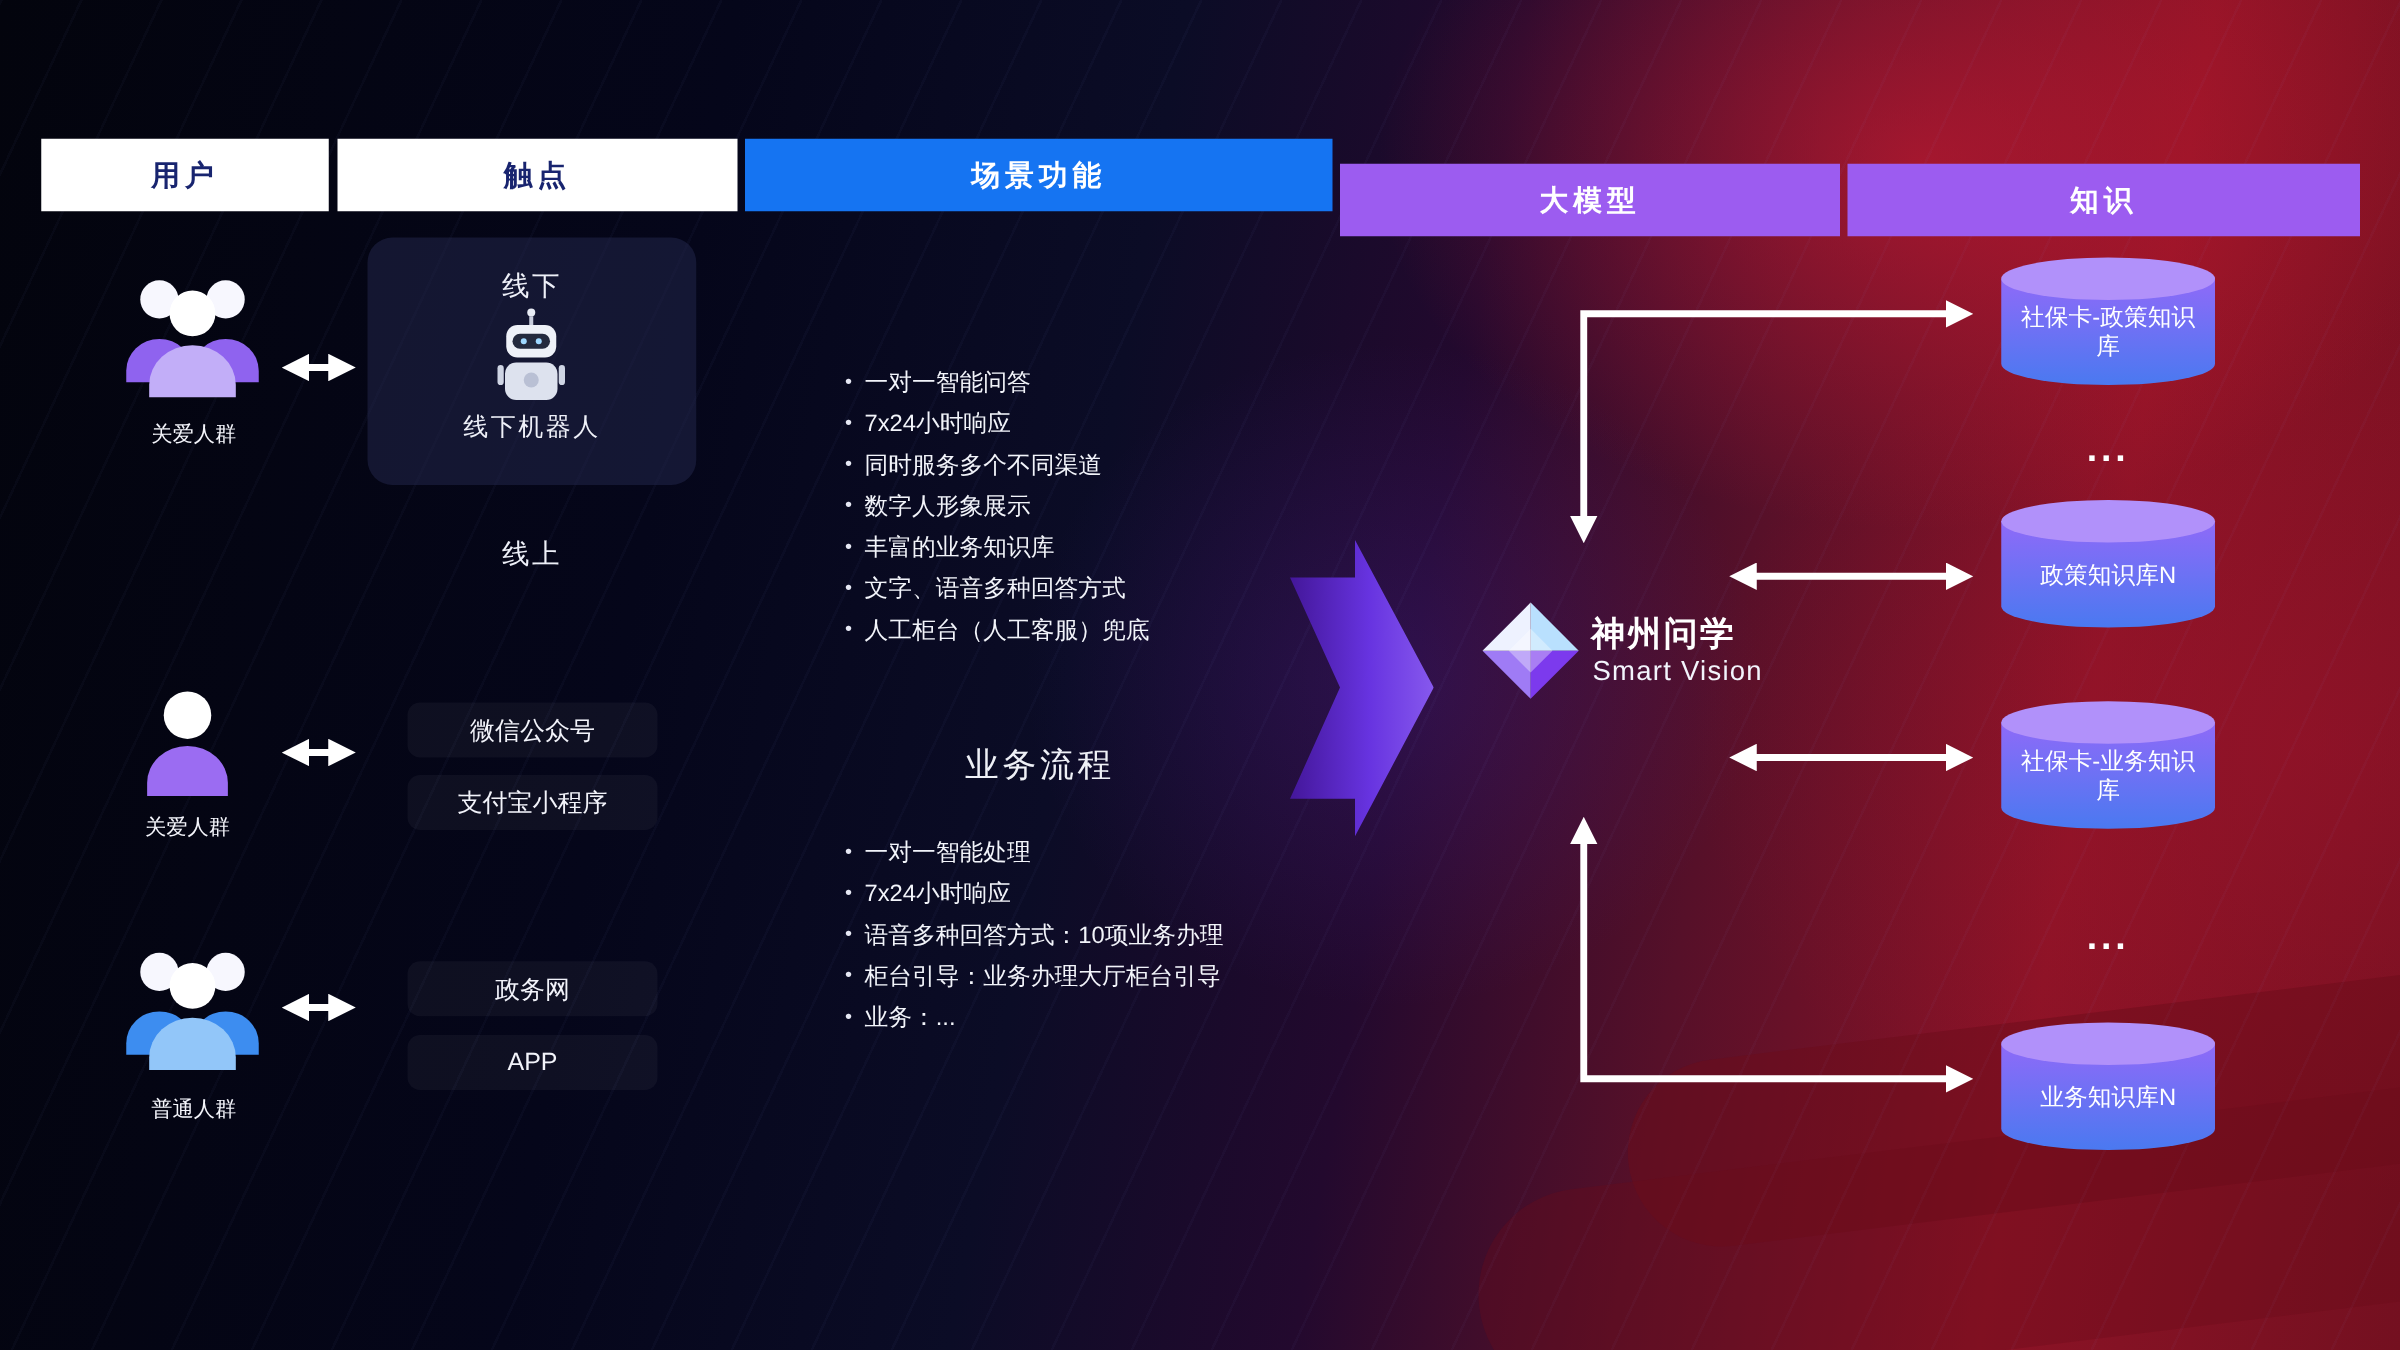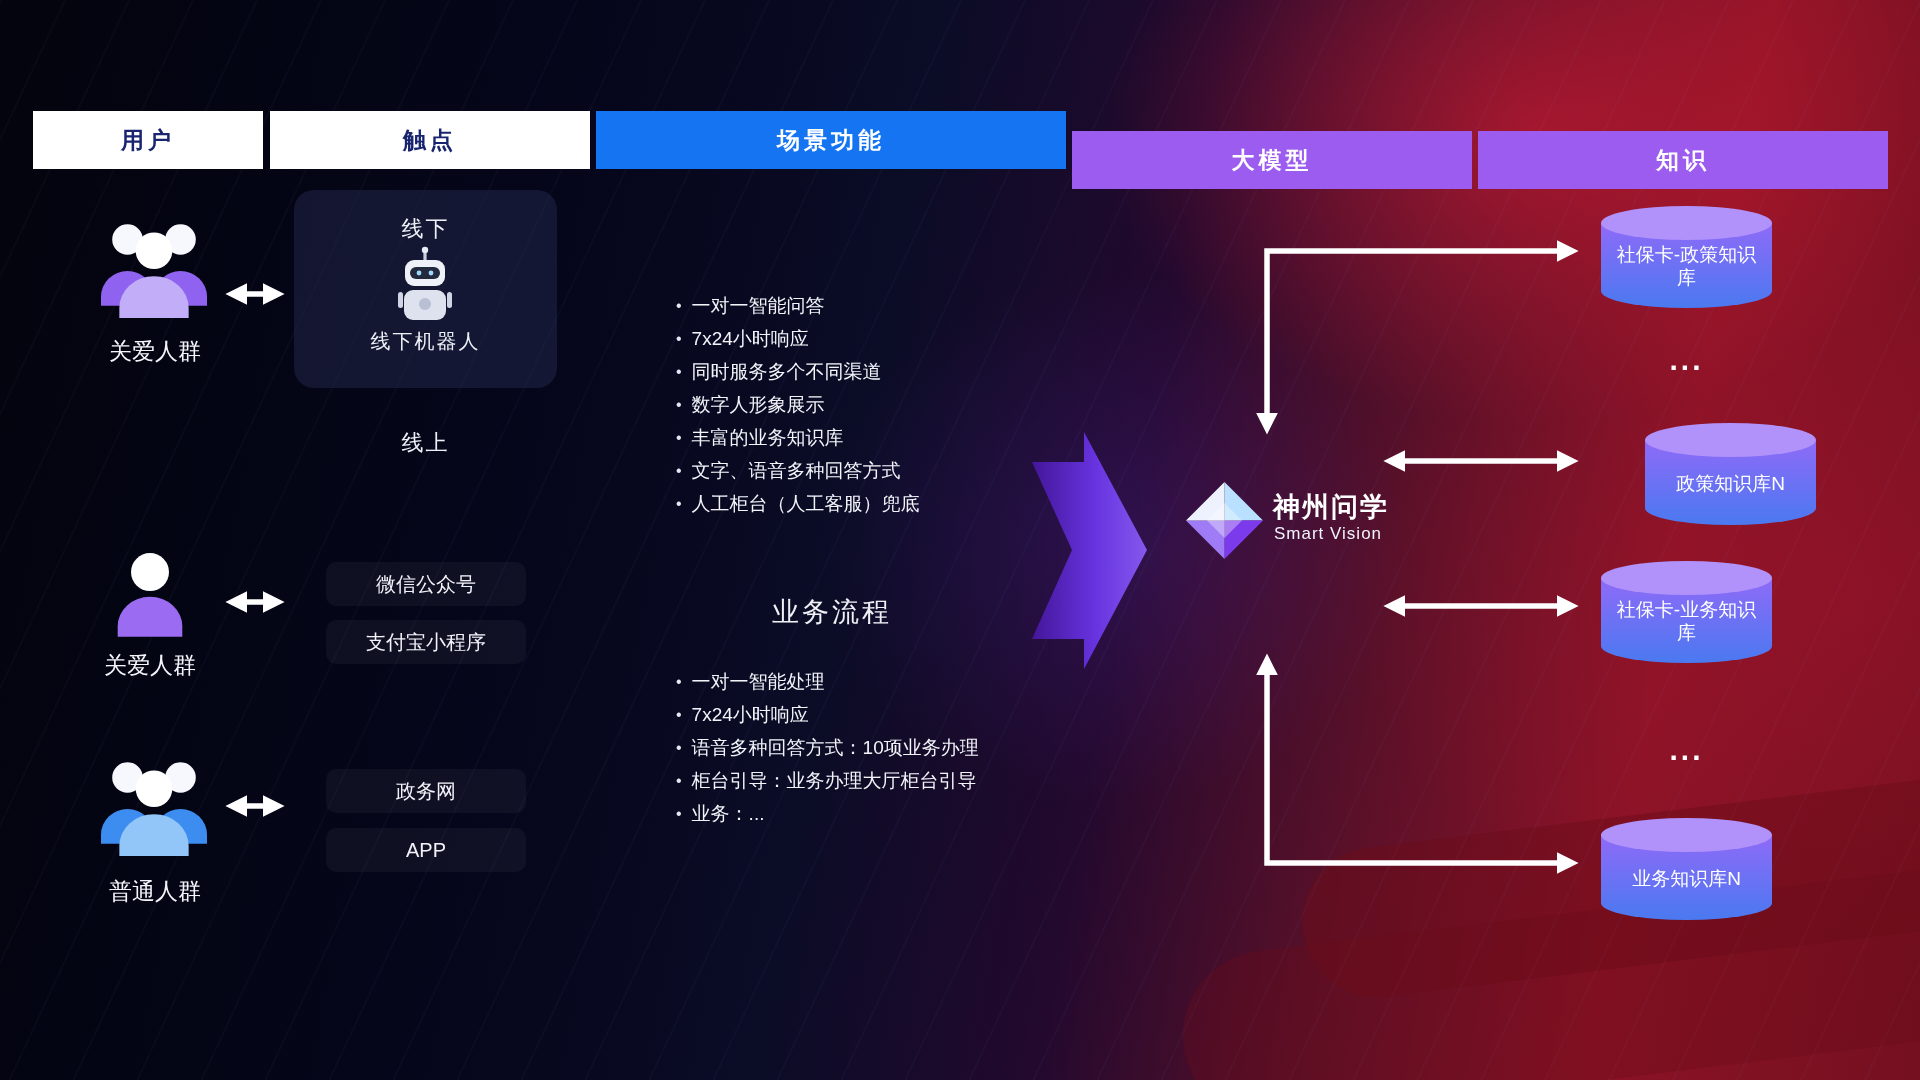--- a/index.html
+++ b/index.html
@@ -15,36 +15,36 @@
   .swoosh{position:absolute;border-radius:120px;transform:rotate(-7deg);background:#6b0c19;}
   .sw1{right:-140px;bottom:120px;width:760px;height:150px;opacity:.5;}
   .sw2{right:-180px;bottom:5px;width:920px;height:170px;opacity:.35;}
 
   .hdr{position:absolute;top:111px;height:58px;display:flex;align-items:center;justify-content:center;
        font-size:23px;font-weight:bold;letter-spacing:4px;}
   .hdr-white{background:#ffffff;color:#18246f;}
   .hdr-blue{background:#1574f2;color:#fff;}
   .hdr-purple{background:#9c5cf0;color:#fff;margin-top:20px;}
 
-  .ulabel{position:absolute;width:160px;text-align:center;font-size:23px;color:#f4f5fb;}
+  .ulabel{position:absolute;width:160px;text-align:center;font-size:17px;color:#f4f5fb;}
 
   .offline-box{position:absolute;left:294px;top:190px;width:263px;height:198px;border-radius:20px;
        background:rgba(36,40,78,.5);}
   .tp-title{position:absolute;left:294px;width:263px;text-align:center;font-size:22px;color:#eef0f8;letter-spacing:2px;}
   .chip{position:absolute;left:326px;width:200px;height:44px;border-radius:10px;
        display:flex;align-items:center;justify-content:center;font-size:20px;color:#f2f3fa;
        background:rgba(255,255,255,.045);}
 
   .sc-title{position:absolute;left:640px;width:384px;text-align:center;font-size:27px;color:#eef0f6;letter-spacing:3px;}
   .sc-list{position:absolute;left:676px;margin:0;padding:0;font-size:19px;color:#f2f4fa;}
   .sc-list li{list-style:none;height:33px;display:flex;align-items:center;white-space:nowrap;}
   .sc-list li::before{content:"•";margin-right:10px;font-size:16px;color:#e6e8f4;}
 
   .logo-name{position:absolute;left:1273px;top:489px;font-size:27px;font-weight:bold;color:#fff;letter-spacing:2px;}
-  .logo-sub{position:absolute;left:1274px;top:524px;font-size:17px;color:#f2f4fc;letter-spacing:1px;}
+  .logo-sub{position:absolute;left:1274px;top:524px;font-size:22px;color:#f2f4fc;letter-spacing:1px;}
 
   .cyl{position:absolute;left:1601px;width:171px;height:102px;}
   .cyl .top{position:absolute;top:0;left:0;right:0;height:34px;border-radius:50%;background:#b191fa;z-index:2;}
   .cyl .body{position:absolute;top:17px;left:0;right:0;bottom:0;
        background:linear-gradient(180deg,#8f6af8 0%,#4a79f0 100%);
        border-radius:0 0 85.5px 85.5px / 0 0 17px 17px;}
   .cyl .lbl{position:absolute;left:0;right:0;top:20px;bottom:2px;z-index:3;
        display:flex;align-items:center;justify-content:center;text-align:center;
        font-size:19px;line-height:23px;color:#fff;padding:0 8px;}
   .dots{position:absolute;left:1601px;width:171px;text-align:center;font-size:30px;font-weight:bold;
@@ -157,21 +157,21 @@
   </svg>
   <div class="logo-name">神州问学</div>
   <div class="logo-sub">Smart Vision</div>
 
   <div class="cyl" style="top:206px;">
     <div class="top"></div>
     <div class="body"></div>
     <div class="lbl">社保卡-政策知识库</div>
   </div>
   <div class="dots" style="top:343px;">...</div>
-  <div class="cyl" style="top:423px;margin-left:44px;">
+  <div class="cyl" style="top:400px;">
     <div class="top"></div>
     <div class="body"></div>
     <div class="lbl">政策知识库N</div>
   </div>
   <div class="cyl" style="top:561px;">
     <div class="top"></div>
     <div class="body"></div>
     <div class="lbl">社保卡-业务知识库</div>
   </div>
   <div class="dots" style="top:733px;">...</div>

